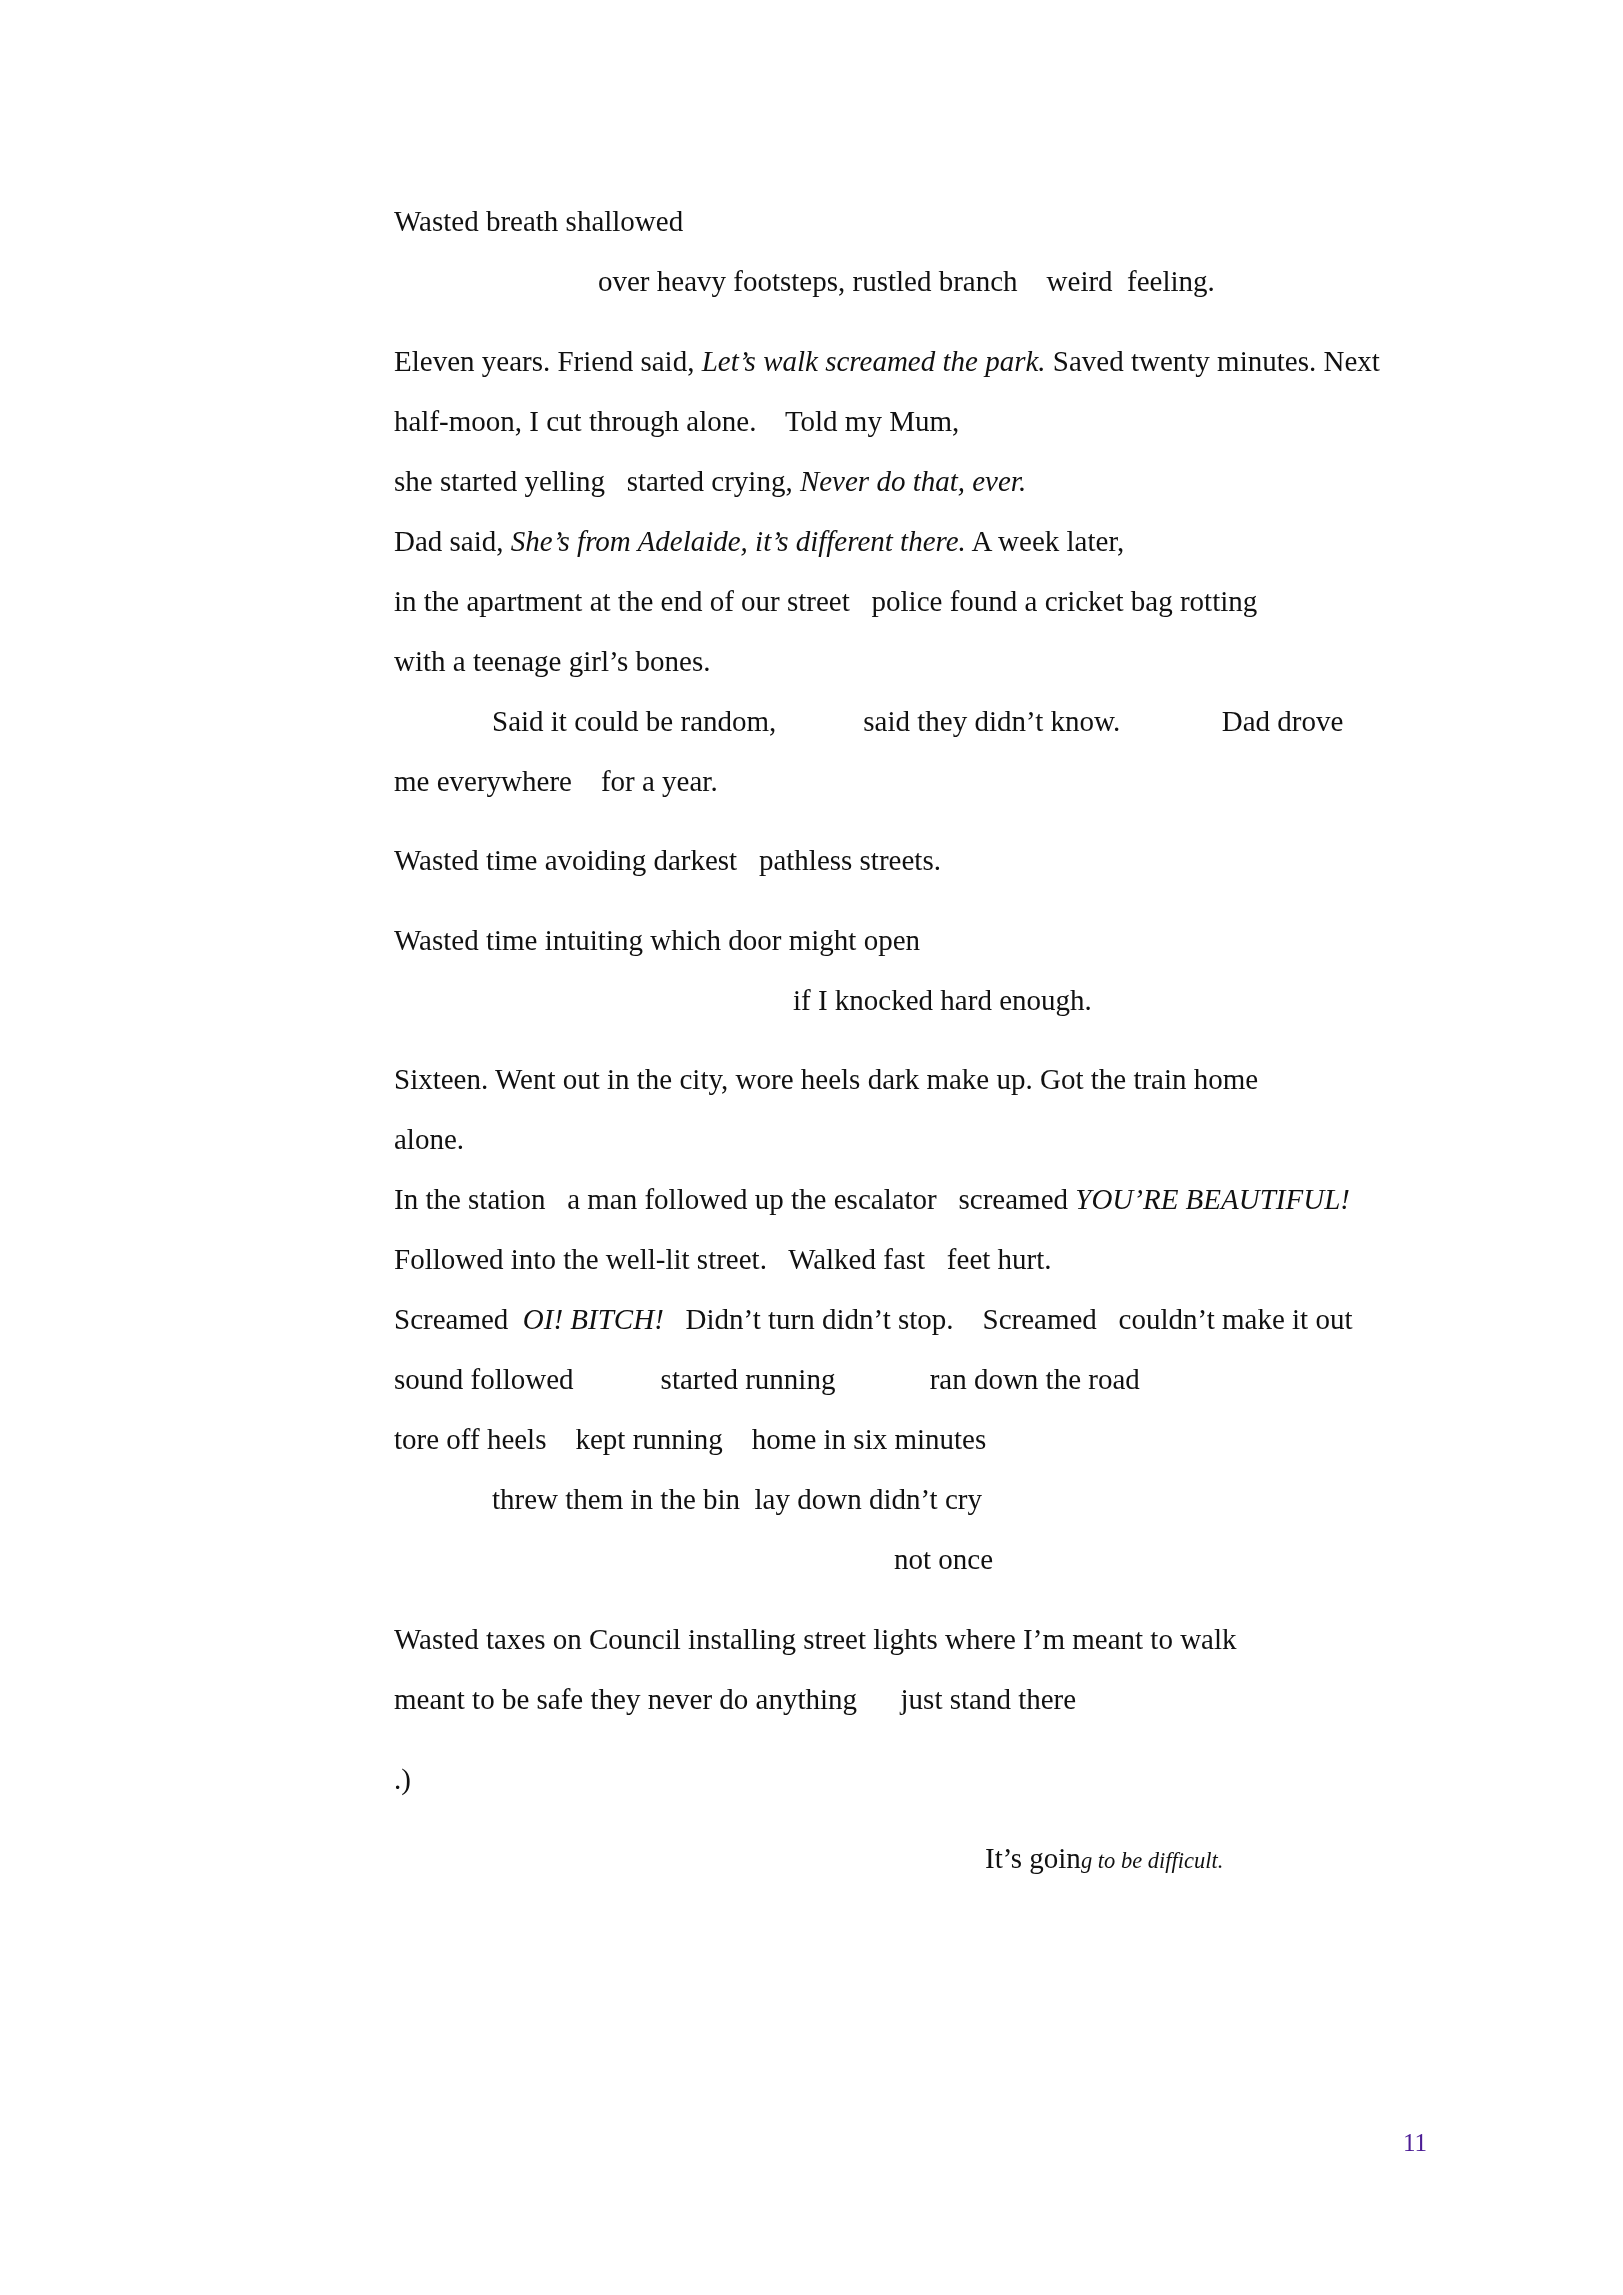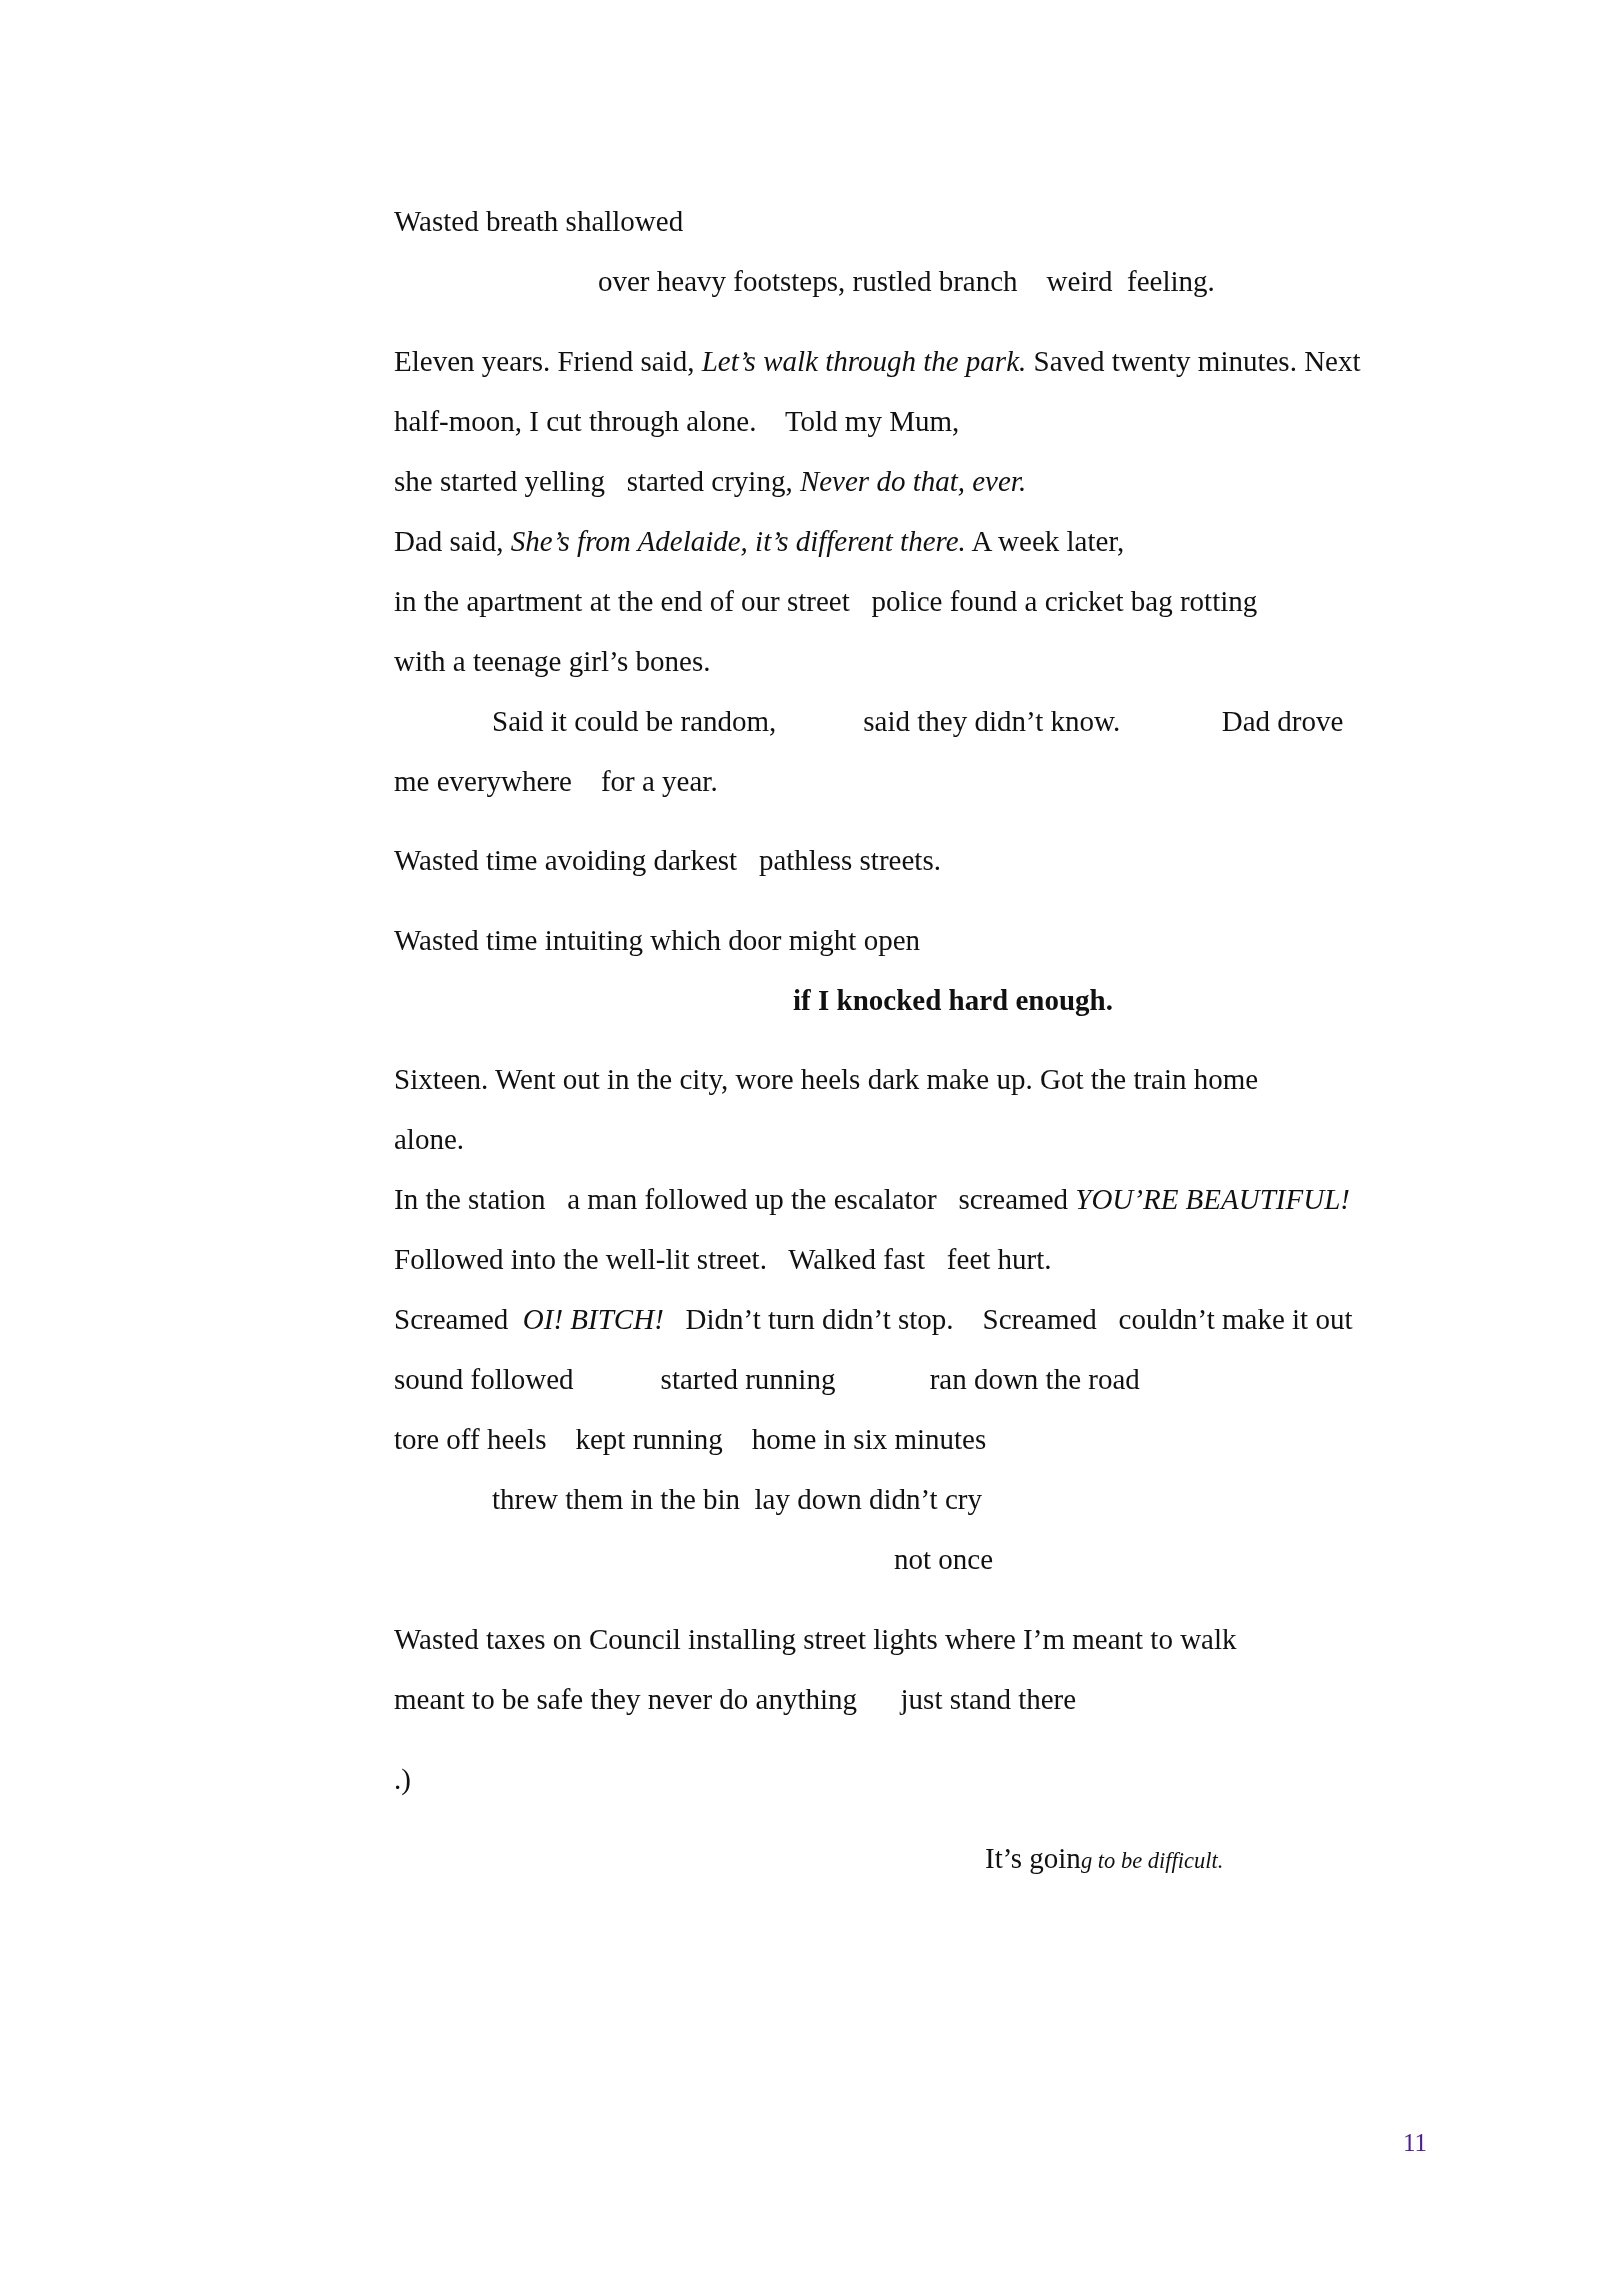--- a/index.html
+++ b/index.html
@@ -58,35 +58,35 @@
 </head>
 <body>
 
 <div class="page">
   <div class="poem">
       <div class="stanza">
         <div class="poem-line"><span class="seg-roman">Wasted breath shallowed</span></div>
         <div class="poem-line" style="padding-left: 204px;"><span class="seg-roman">over heavy footsteps, rustled branch    weird  feeling.</span></div>
       </div>
       <div class="stanza">
-        <div class="poem-line"><span class="seg-roman">Eleven years. Friend said, </span><span class="seg-italic">Let’s walk through the park.</span><span class="seg-roman"> Saved twenty minutes. Next</span></div>
+        <div class="poem-line"><span class="seg-roman">Eleven years. Friend said, </span><span class="seg-italic">Let’s walk screamed the park.</span><span class="seg-roman"> Saved twenty minutes. Next</span></div>
         <div class="poem-line"><span class="seg-roman">half-moon, I cut through alone.    Told my Mum,</span></div>
         <div class="poem-line"><span class="seg-roman">she started yelling   started crying, </span><span class="seg-italic">Never do that, ever.</span></div>
         <div class="poem-line"><span class="seg-roman">Dad said, </span><span class="seg-italic">She’s from Adelaide, it’s different there.</span><span class="seg-roman"> A week later,</span></div>
         <div class="poem-line"><span class="seg-roman">in the apartment at the end of our street   police found a cricket bag rotting</span></div>
         <div class="poem-line"><span class="seg-roman">with a teenage girl’s bones.</span></div>
         <div class="poem-line" style="padding-left: 98px;"><span class="seg-roman">Said it could be random,            said they didn’t know.              Dad drove</span></div>
         <div class="poem-line"><span class="seg-roman">me everywhere    for a year.</span></div>
       </div>
       <div class="stanza">
         <div class="poem-line"><span class="seg-roman">Wasted time avoiding darkest   pathless streets.</span></div>
       </div>
       <div class="stanza">
         <div class="poem-line"><span class="seg-roman">Wasted time intuiting which door might open</span></div>
-        <div class="poem-line" style="padding-left: 399px; font-weight: bold;"><span class="seg-roman">if I knocked hard enough.</span></div>
+        <div class="poem-line" style="padding-left: 399px;"><span class="seg-roman">if I knocked hard enough.</span></div>
       </div>
       <div class="stanza">
         <div class="poem-line"><span class="seg-roman">Sixteen. Went out in the city, wore heels dark make up. Got the train home</span></div>
         <div class="poem-line"><span class="seg-roman">alone.</span></div>
         <div class="poem-line"><span class="seg-roman">In the station   a man followed up the escalator   screamed </span><span class="seg-italic">YOU’RE BEAUTIFUL!</span></div>
         <div class="poem-line"><span class="seg-roman">Followed into the well-lit street.   Walked fast   feet hurt.</span></div>
         <div class="poem-line"><span class="seg-roman">Screamed  </span><span class="seg-italic">OI! BITCH!</span><span class="seg-roman">   Didn’t turn didn’t stop.    Screamed   couldn’t make it out</span></div>
         <div class="poem-line"><span class="seg-roman">sound followed            started running             ran down the road</span></div>
         <div class="poem-line"><span class="seg-roman">tore off heels    kept running    home in six minutes</span></div>
         <div class="poem-line" style="padding-left: 98px;"><span class="seg-roman">threw them in the bin  lay down didn’t cry</span></div>

